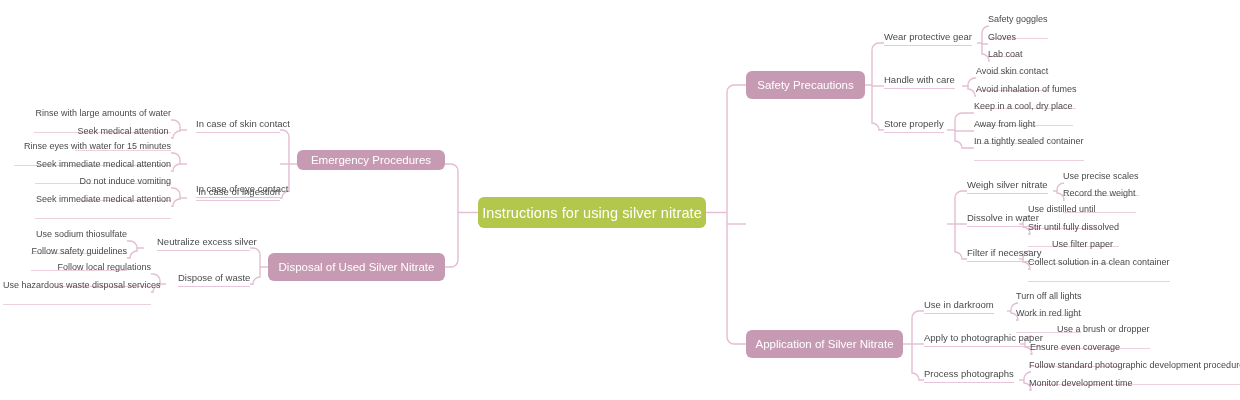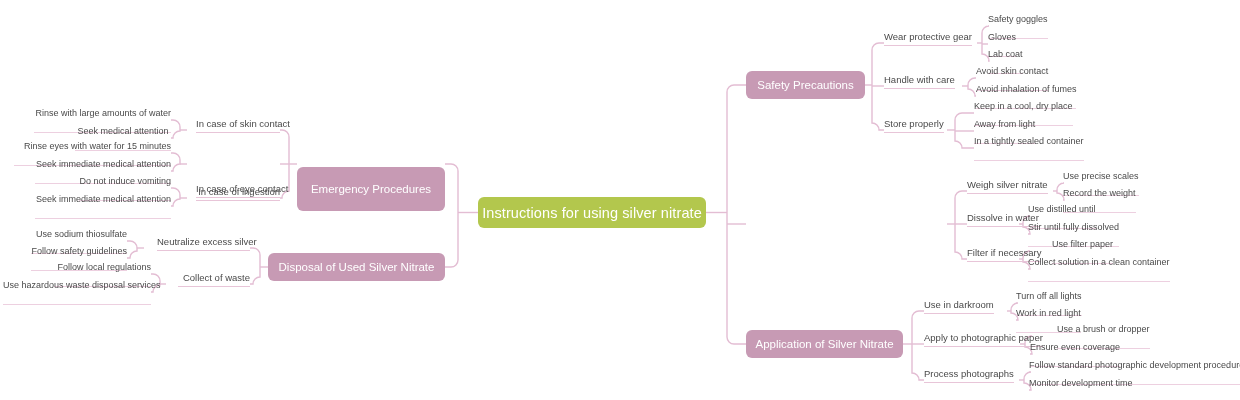--- a/index.html
+++ b/index.html
@@ -179,37 +179,37 @@
   <div class="lf r" style="left:1016px; top:308px;">Work in red light</div>
 
   <div class="b2 r" style="left:924px; top:332px;">Apply to photographic paper</div>
   <div class="lf r" style="left:1057px; top:324px;">Use a brush or dropper</div>
   <div class="lf r" style="left:1030px; top:342px;">Ensure even coverage</div>
 
   <div class="b2 r" style="left:924px; top:368px;">Process photographs</div>
   <div class="lf r" style="left:1029px; top:360px;">Follow standard photographic development procedures</div>
   <div class="lf r" style="left:1029px; top:378px;">Monitor development time</div>
 
-  <div class="b1" style="left:297px; top:150px; width:148px; height:44px;margin-top:17px;">Emergency Procedures</div>
+  <div class="b1" style="left:297px; top:150px; width:148px; height:20px;">Emergency Procedures</div>
 
   <div class="b2 l" style="left:196px; top:118px; width:84px;">In case of skin contact</div>
   <div class="lf l" style="left:34px; top:108px; width:137px;">Rinse with large amounts of water</div>
   <div class="lf l" style="left:75px; top:126px; width:96px;text-align:center;">Seek medical attention</div>
 
   <div class="b2 l" style="left:196px; top:152px; width:84px;margin-top:31px;">In case of eye contact</div>
   <div class="lf l" style="left:14px; top:141px; width:157px;">Rinse eyes with water for 15 minutes</div>
   <div class="lf l" style="left:35px; top:159px; width:136px;">Seek immediate medical attention</div>
 
   <div class="b2 l" style="left:196px; top:186px; width:84px;">In case of ingestion</div>
   <div class="lf l" style="left:79px; top:176px; width:92px;">Do not induce vomiting</div>
   <div class="lf l" style="left:35px; top:194px; width:136px;">Seek immediate medical attention</div>
 
   <div class="b1" style="left:268px; top:253px; width:177px; height:28px;">Disposal of Used Silver Nitrate</div>
 
   <div class="b2 l" style="left:157px; top:236px; width:93px;">Neutralize excess silver</div>
   <div class="lf l" style="left:31px; top:229px; width:96px;">Use sodium thiosulfate</div>
   <div class="lf l" style="left:31px; top:246px; width:96px;">Follow safety guidelines</div>
 
-  <div class="b2 l" style="left:178px; top:272px; width:72px;">Collect of waste</div>
+  <div class="b2 l" style="left:178px; top:272px; width:72px;">Dispose of waste</div>
   <div class="lf l" style="left:54px; top:262px; width:97px;">Follow local regulations</div>
   <div class="lf l" style="left:3px; top:280px; width:148px;">Use hazardous waste disposal services</div>
 
 </div>
 
 </body></html>

